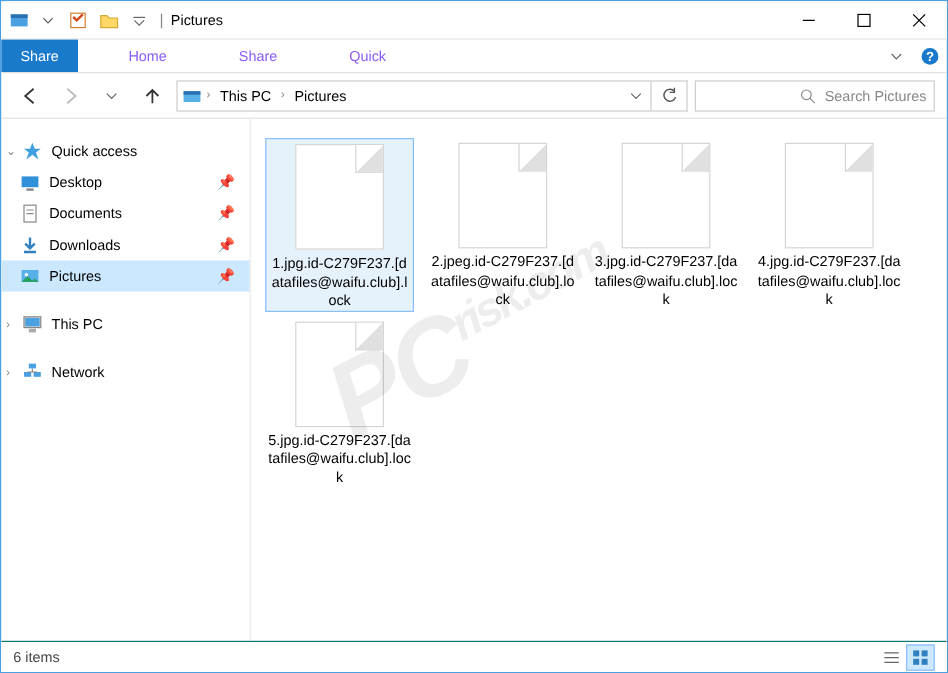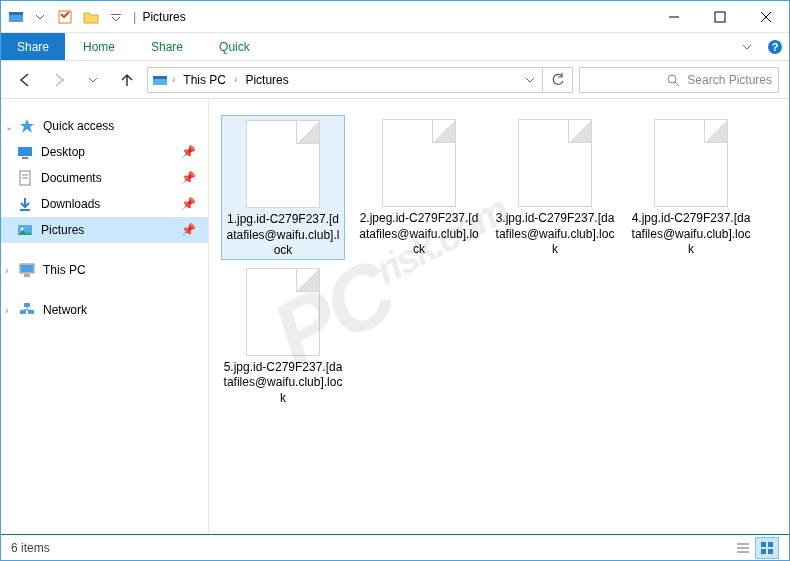--- a/index.html
+++ b/index.html
@@ -13,21 +13,21 @@
 .title-sep { color: #888; margin: 0 6px; font-size: 13px; }
 .title-text { font-size: 12px; color: #000; }
 .titlebar-spacer { flex: 1; }
 .win-controls { display: flex; }
 .win-btn { width: 46px; height: 30px; display: flex; align-items: center; justify-content: center; }
 .win-btn svg { stroke: #000; }
 
 
 .ribbon { height: 28px; display: flex; align-items: stretch; border-bottom: 1px solid #e1e1e1; }
 .file-tab { background: #1979ca; color: #fff; width: 64px; display: flex; align-items: center; justify-content: center; font-size: 12px; }
-.tab { padding: 0 18px; display: flex; align-items: center; font-size: 12px; color: #15803d; }
+.tab { padding: 0 18px; display: flex; align-items: center; font-size: 12px; color: #8b5cf6; margin-left: 24px; }
 .ribbon-spacer { flex: 1; }
 .help-icon { width: 28px; display: flex; align-items: center; justify-content: center; }
 
 
 .navbar { height: 38px; display: flex; align-items: center; padding: 0 10px; gap: 6px; border-bottom: 1px solid #e1e1e1; }
 .nav-arrow { width: 28px; height: 28px; display: flex; align-items: center; justify-content: center; }
 .nav-arrow.disabled svg { stroke: #bbb; }
 .address-box { flex: 1; height: 26px; border: 1px solid #ccc; display: flex; align-items: center; padding: 0 4px; gap: 4px; }
 .crumb { font-size: 12px; color: #000; padding: 0 4px; display: flex; align-items: center; gap: 6px; }
 .crumb-sep { color: #888; font-size: 10px; }

